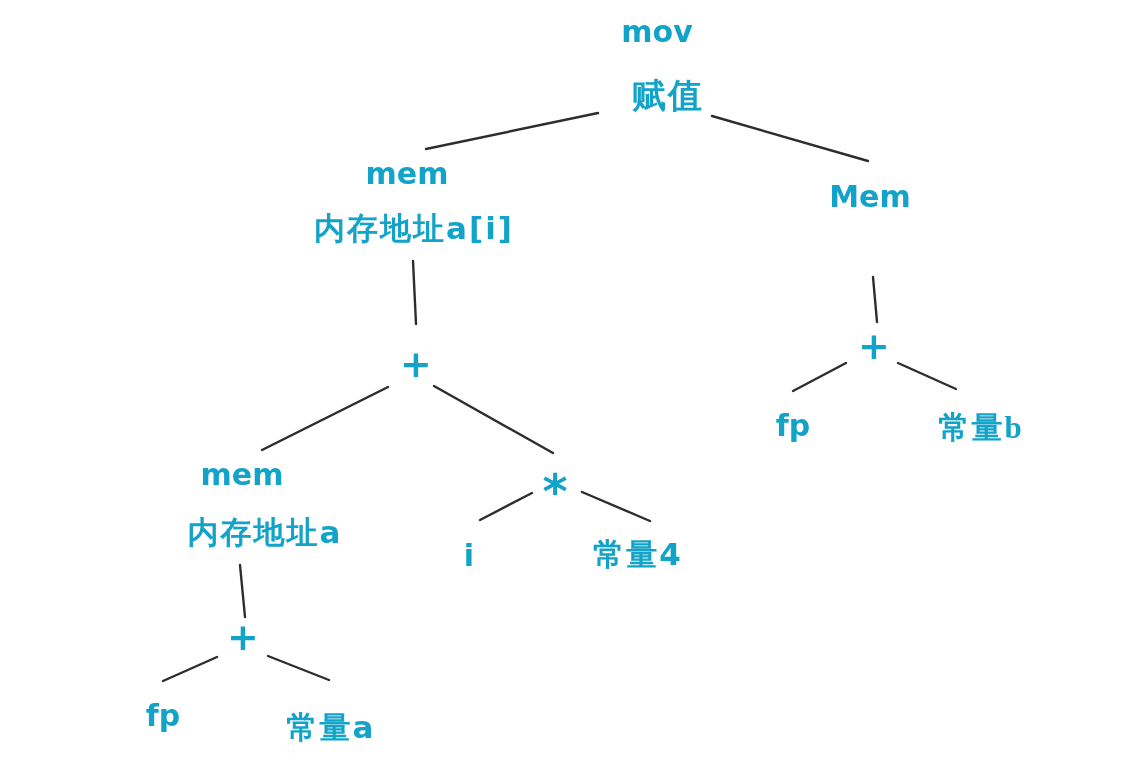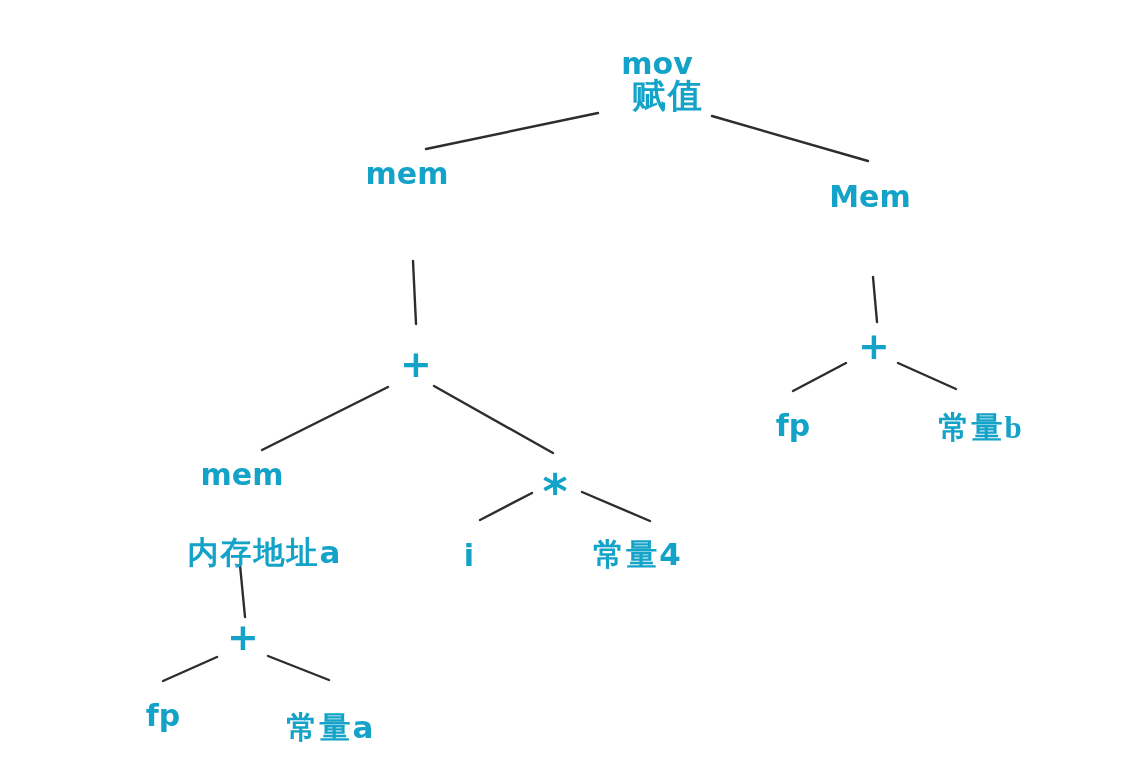--- a/index.html
+++ b/index.html
@@ -47,31 +47,32 @@
     <line x1="532" y1="493" x2="480" y2="520"></line>
     <line x1="582" y1="492" x2="650" y2="521"></line>
     <line x1="240" y1="565" x2="245" y2="617"></line>
     <line x1="217" y1="657" x2="163" y2="681"></line>
     <line x1="268" y1="656" x2="329" y2="680"></line>
     <line x1="873" y1="277" x2="877" y2="322"></line>
     <line x1="846" y1="363" x2="793" y2="391"></line>
     <line x1="898" y1="363" x2="956" y2="389"></line>
   </svg>
 
-  <div class="lbl en" style="left:657px; top:64px;">mov</div>
+  <div class="lbl en" style="left:657px; top:32px;">mov</div>
   <div class="lbl zh" style="left:655px; top:95px; font-size:34px;margin-left:13px;">赋值</div>
 
   <div class="lbl en" style="left:407px; top:174px;">mem</div>
+  <div class="lbl zh" style="left:414px; top:228px;">内存地址a[i]</div>
 
   <div class="lbl en" style="left:870px; top:197px;">Mem</div>
 
   <div class="lbl op" style="left:416px; top:364px;">+</div>
 
   <div class="lbl en" style="left:242px; top:475px;">mem</div>
-  <div class="lbl zh" style="left:265px; top:552px;text-align:right;">内存地址a</div>
+  <div class="lbl zh" style="left:265px; top:532px;text-align:right;">内存地址a</div>
 
   <div class="lbl op-star" style="left:555px; top:491px;">*</div>
 
   <div class="lbl en" style="left:469px; top:556px;">i</div>
 
   <div class="lbl zh" style="left:638px; top:554px;text-align:center;">常量4</div>
 
   <div class="lbl op" style="left:243px; top:637px;">+</div>
 
   <div class="lbl en" style="left:163px; top:716px;">fp</div>

